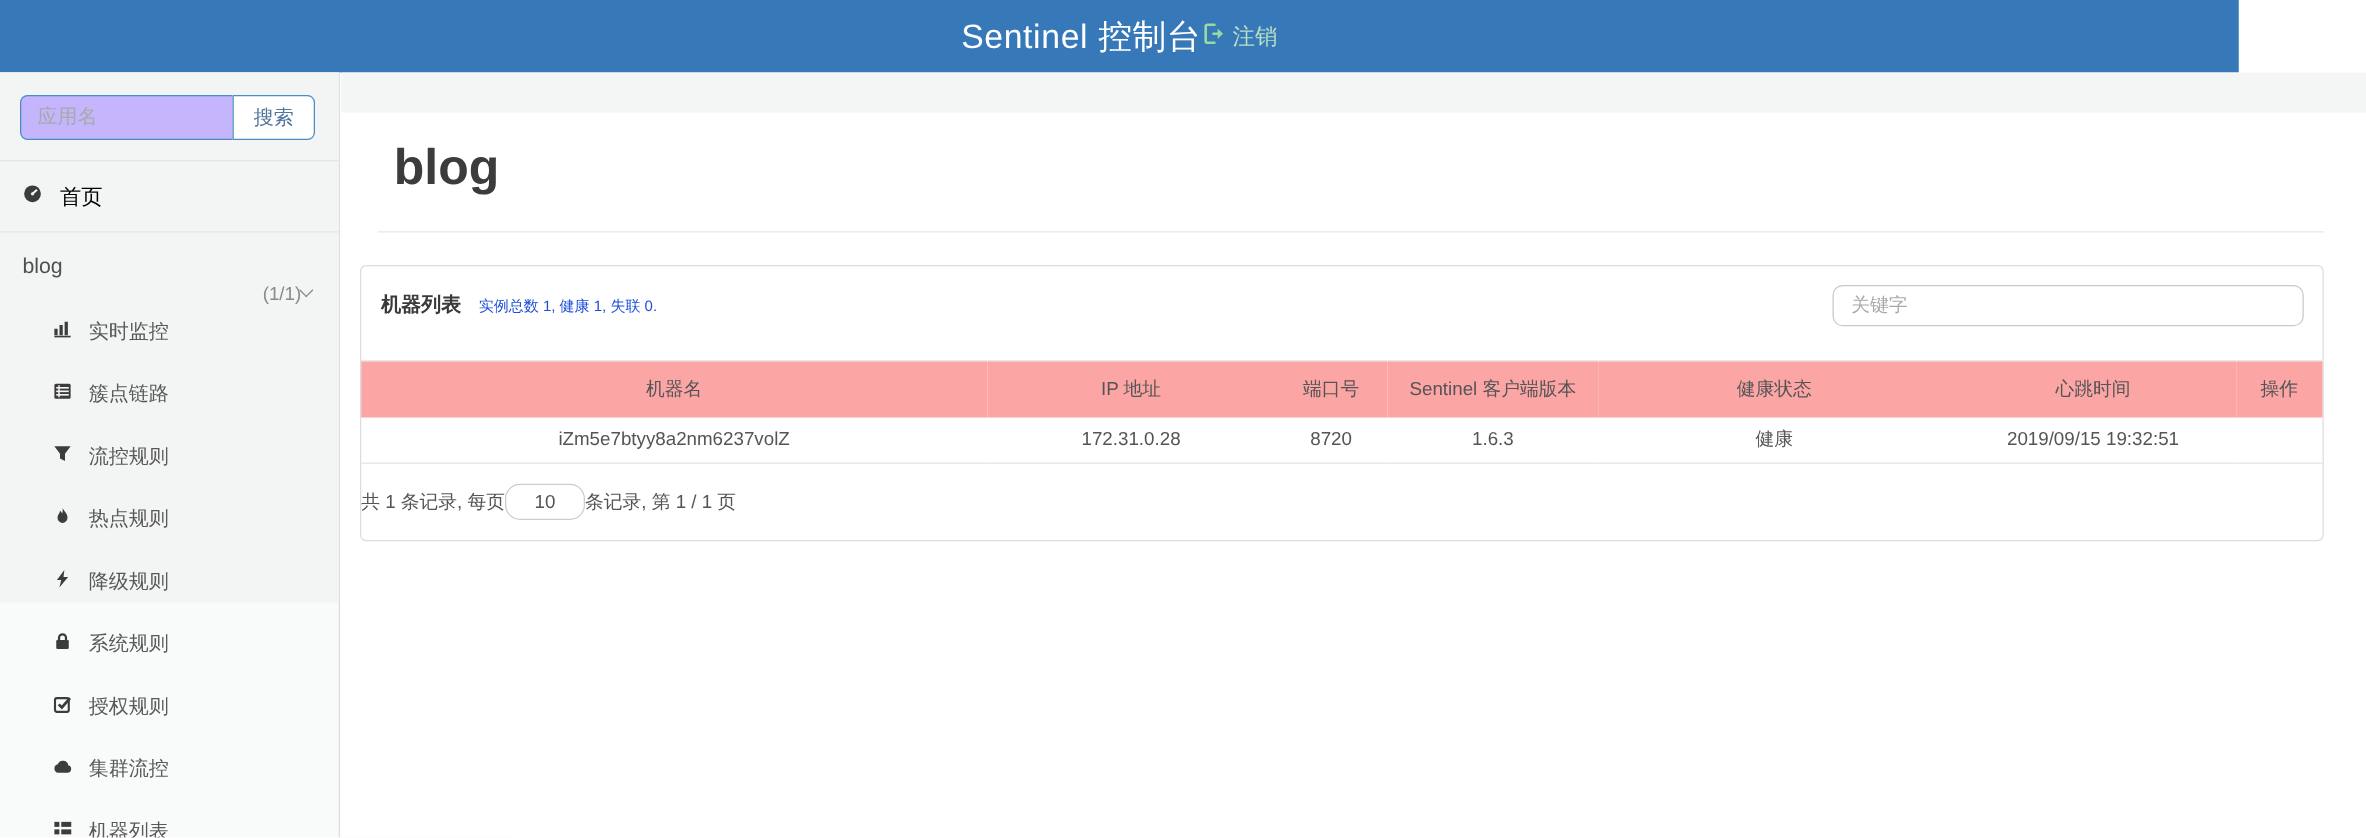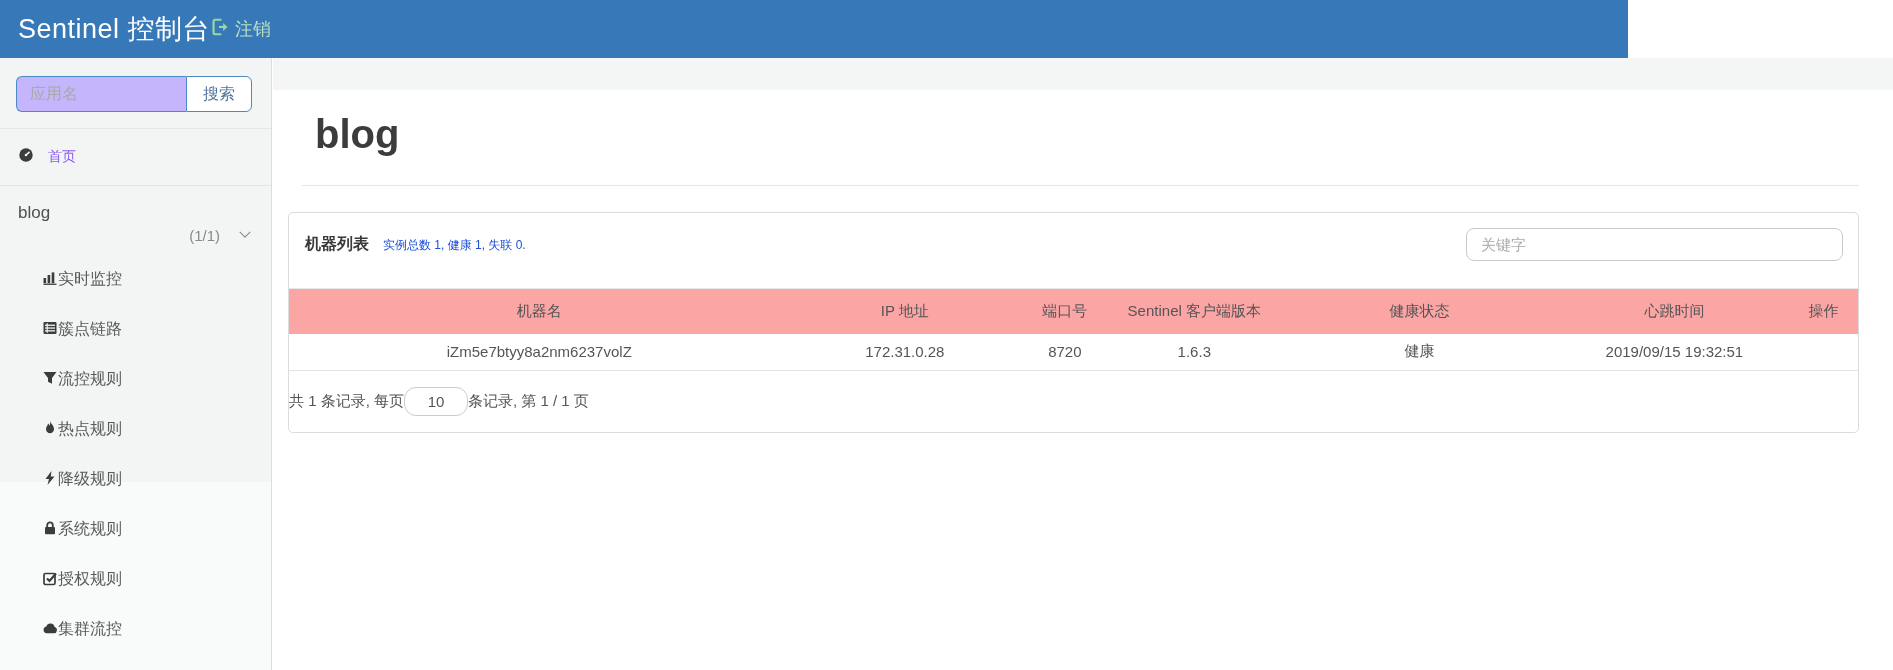--- a/index.html
+++ b/index.html
@@ -5,23 +5,23 @@
   * { box-sizing: border-box; }
   html, body { margin: 0; padding: 0; overflow: hidden; }
   body {
     width: 1893px; height: 670px;
     font-family: "Liberation Sans", "DejaVu Sans", sans-serif;
     background: #ffffff; position: relative;
   }
 
   
   .navbar {
-    position: absolute; top: 0; left: 0; width: 1628px; height: 58px;
+    position: absolute; top: 0; left: 0; width: 1791px; height: 58px;
     background: #3778b9; display: flex; align-items: center;
-    justify-content: flex-start; padding: 0 18px;
+    justify-content: center; padding: 0 18px;
   }
   .brand { color: #ffffff; font-size: 27px; font-weight: 500; letter-spacing: .5px; cursor: pointer; }
   .logout { display: flex; align-items: center; gap: 5px; cursor: pointer; }
   .logout-label { color: #b9dfc4; font-size: 18px; }
 
   
   .sidebar {
     position: absolute; top: 58px; left: 0; width: 272px; height: 612px;
     background: #f9fafa; border-right: 1px solid #dddddd;
   }
@@ -35,32 +35,32 @@
     border-radius: 6px 0 0 6px; padding: 0 13px; font-size: 16px; color: #555;
     outline: none; background: #c4b5fd; font-family: inherit;
   }
   .search-btn {
     width: 66px; height: 36px; border: 1px solid #4b8bc4; background: #fff;
     border-radius: 0 6px 6px 0; color: #51749c; font-size: 16px; cursor: pointer; font-family: inherit;
   }
   .divider { height: 1px; background: #e4e6e6; }
 
   .nav-home { height: 56px; display: flex; align-items: center; padding-left: 18px; gap: 14px; cursor: pointer; }
-  .nav-home-label { font-size: 14px; color: #8b5cf6; }
+  .nav-home-label { font-size: 17px; color: #000000; }
 
   .nav-app { height: 54px; display: flex; align-items: center; justify-content: space-between; padding: 0 22px 0 18px; cursor: pointer; }
   .nav-app-name { font-size: 17px; color: #4f4f4f; }
-  .nav-app-right { display: flex; align-items: center; gap: 21px; margin-top: 44px; }
+  .nav-app-right { display: flex; align-items: center; gap: 0; margin-top: 44px; }
   .nav-app-count { font-size: 15px; color: #8a8a8a; }
   .chevron {
     width: 8px; height: 8px; border-right: 1.6px solid #888; border-bottom: 1.6px solid #888;
     transform: rotate(45deg) translate(-2px,-2px); display: inline-block;
   }
 
-  .nav-sub { height: 50px; display: flex; align-items: flex-end; padding-left: 42px; cursor: pointer; }
+  .nav-sub { height: 50px; display: flex; align-items: center; padding-left: 42px; gap: 13px; cursor: pointer; }
   .nav-sub-label { font-size: 16px; color: #595959; }
   .icon16 { width: 16px; height: 16px; flex: 0 0 16px; }
 
   
   .main { position: absolute; top: 58px; left: 273px; width: 1620px; height: 612px; background: #f4f5f5; }
   .content-card {
     position: absolute; top: 32px; left: 0; width: 1620px; height: 580px;
     background: #ffffff; padding: 20px 34px 0 15px;
   }
   .page-title { margin: 0 0 0 27px; font-size: 40px; line-height: 48px; font-weight: bold; color: #3c3c3c; }

